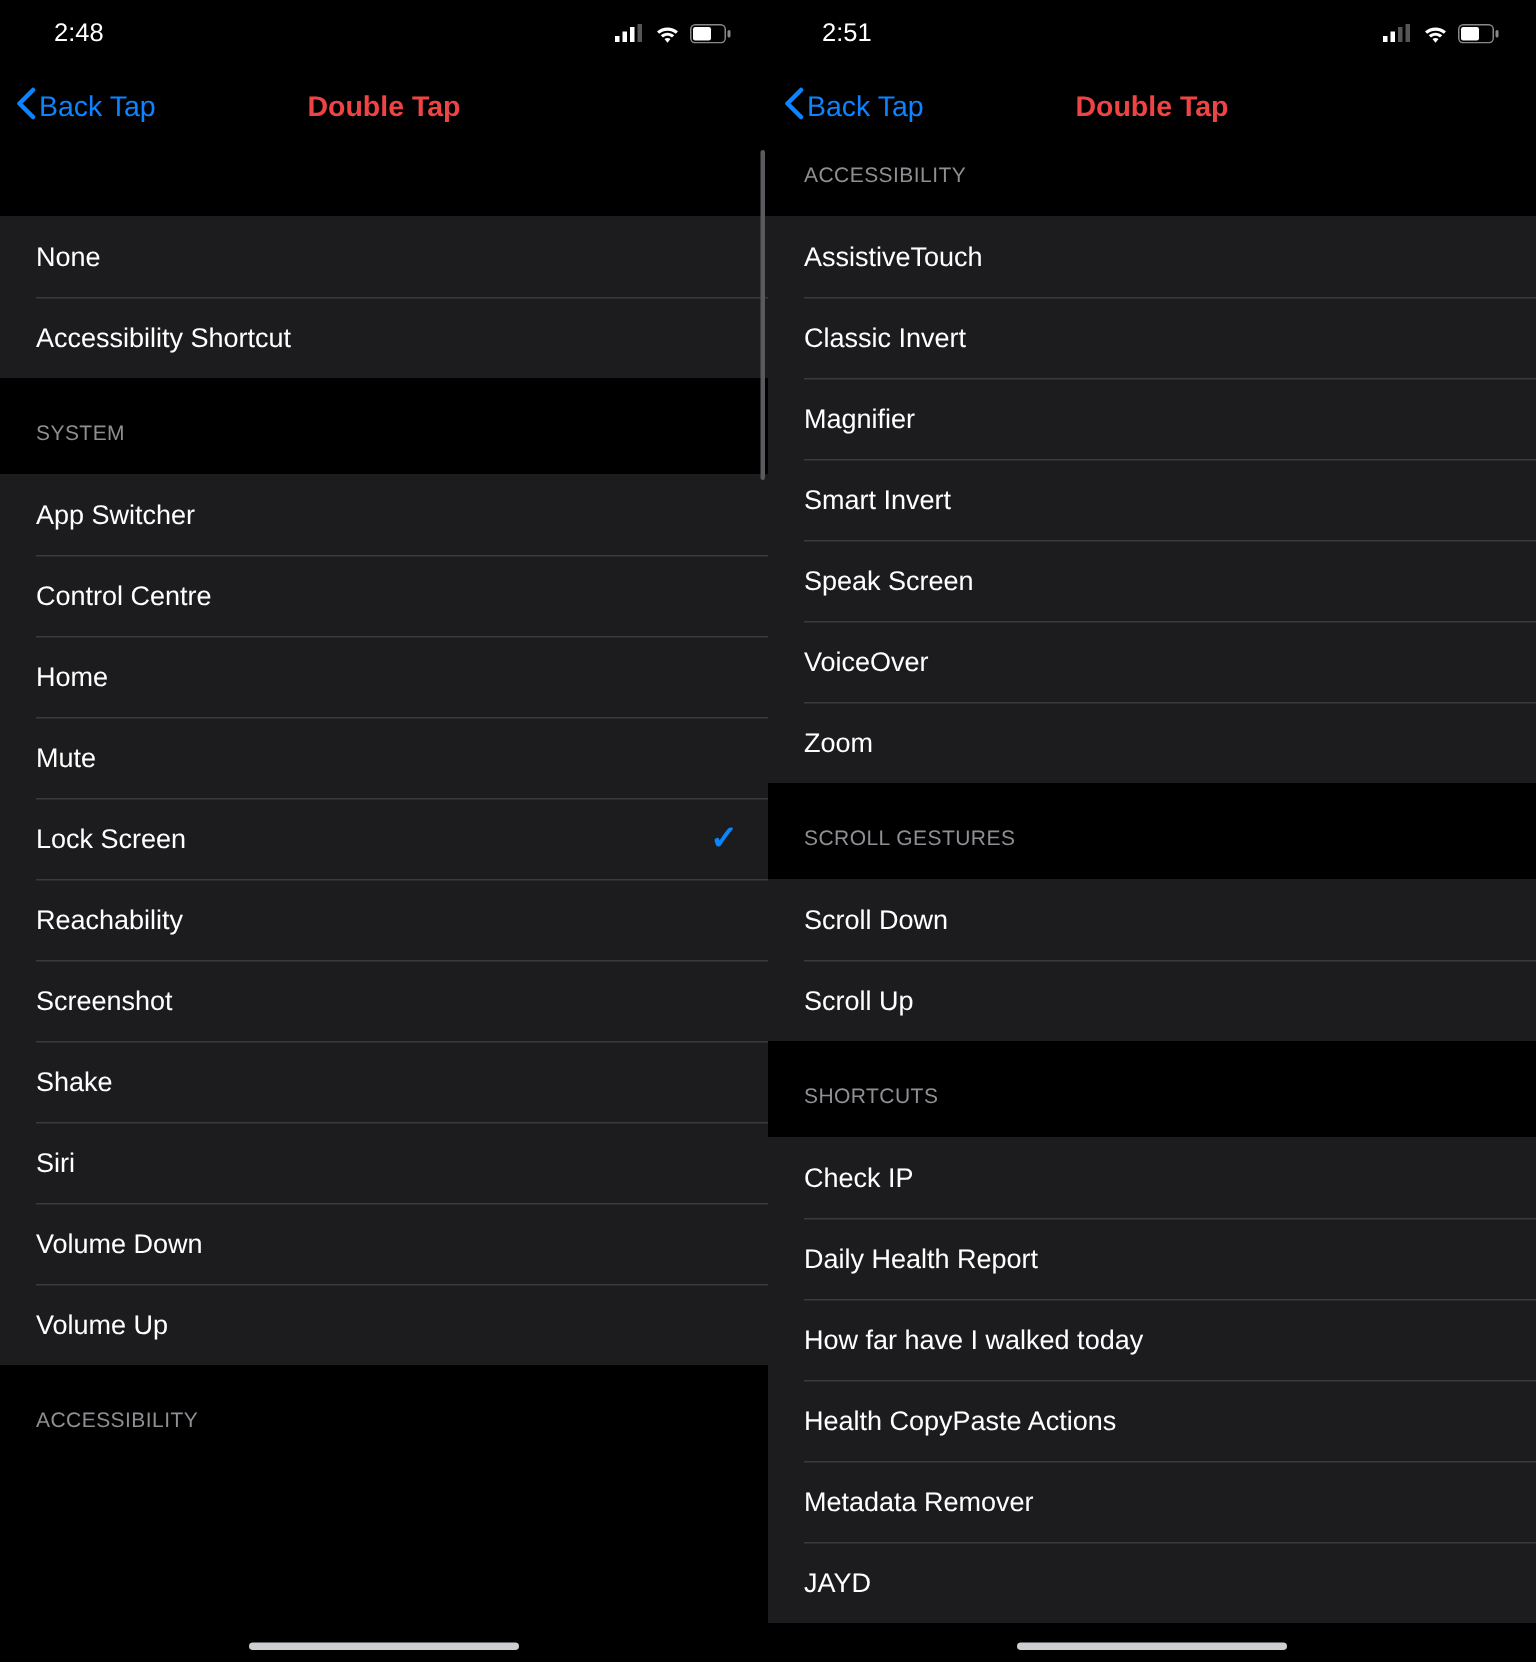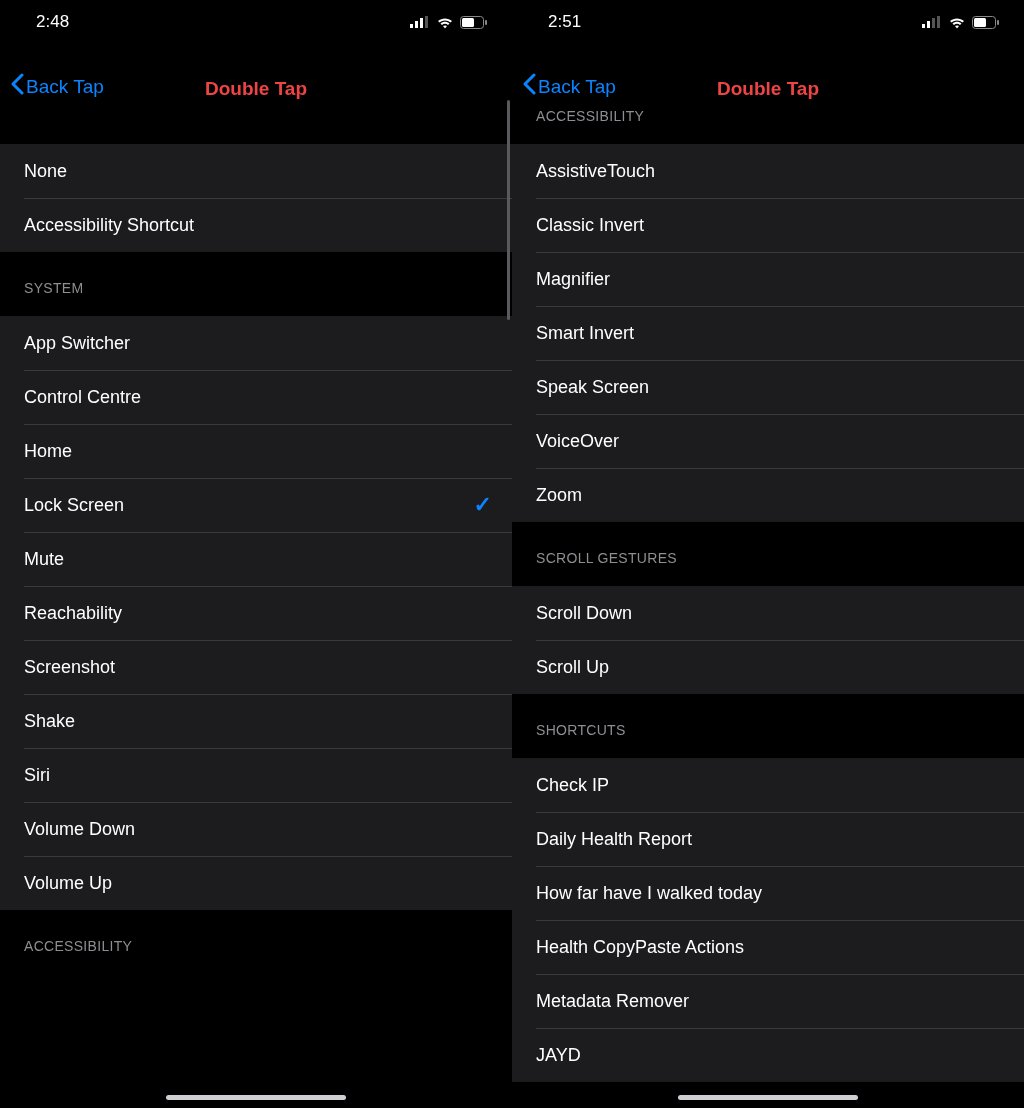--- a/index.html
+++ b/index.html
@@ -35,21 +35,21 @@
   .status-right {
     display: flex;
     align-items: center;
     gap: 6px;
   }
   .status-right svg { display: block; }
   
   .nav-bar {
     height: 56px;
     display: flex;
-    align-items: flex-end;
+    align-items: center;
     position: relative;
     padding: 0 10px;
   }
   .nav-back {
     display: flex;
     align-items: center;
     color: #0a84ff;
     font-size: 19px;
     font-weight: 400;
     cursor: pointer;
@@ -199,26 +199,26 @@
         <div class="row">
             <span>App Switcher</span>
           </div>
         <div class="row">
             <span>Control Centre</span>
           </div>
         <div class="row">
             <span>Home</span>
           </div>
         <div class="row">
+            <span>Mute</span>
+          </div>
+        <div class="row">
           <span>Lock Screen</span>
           <span class="check">✓</span>
         </div>
-        <div class="row">
-            <span>Mute</span>
-          </div>
         <div class="row">
             <span>Reachability</span>
           </div>
         <div class="row">
             <span>Screenshot</span>
           </div>
         <div class="row">
             <span>Shake</span>
           </div>
         <div class="row">

